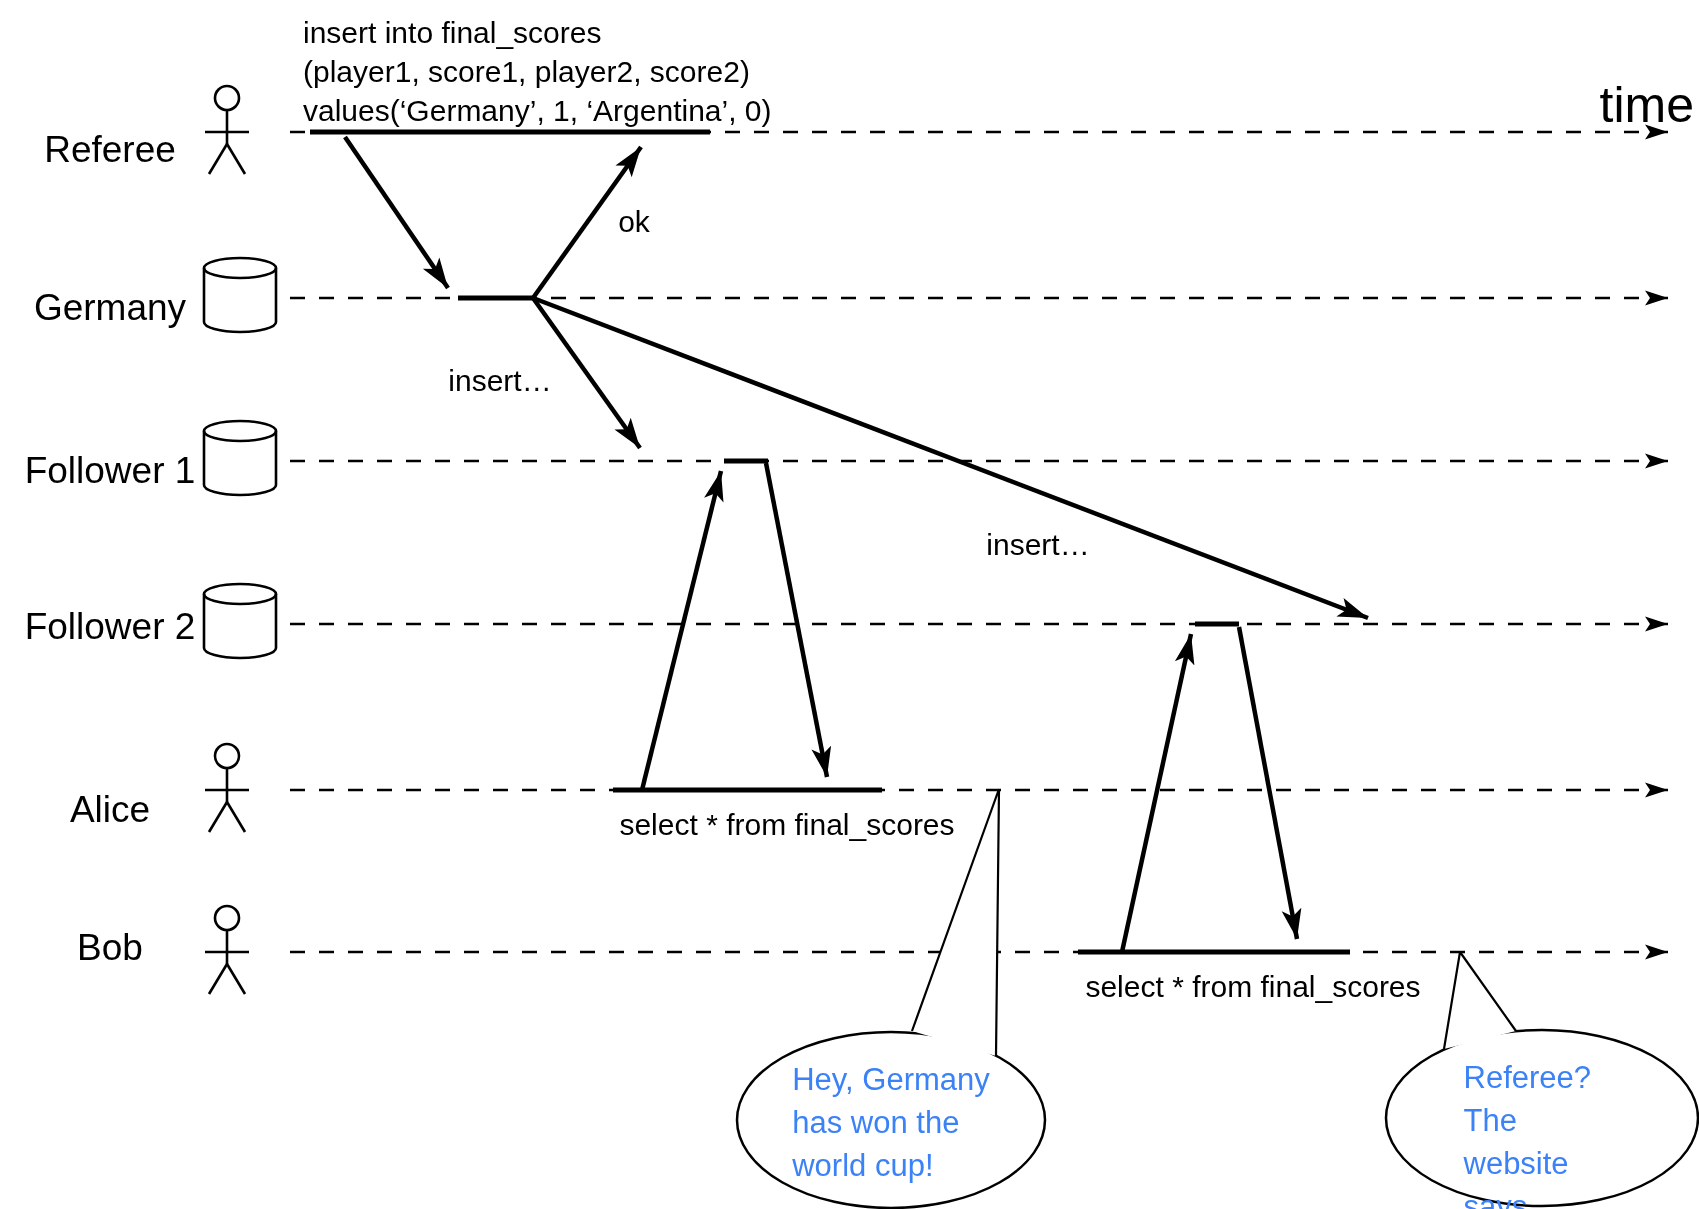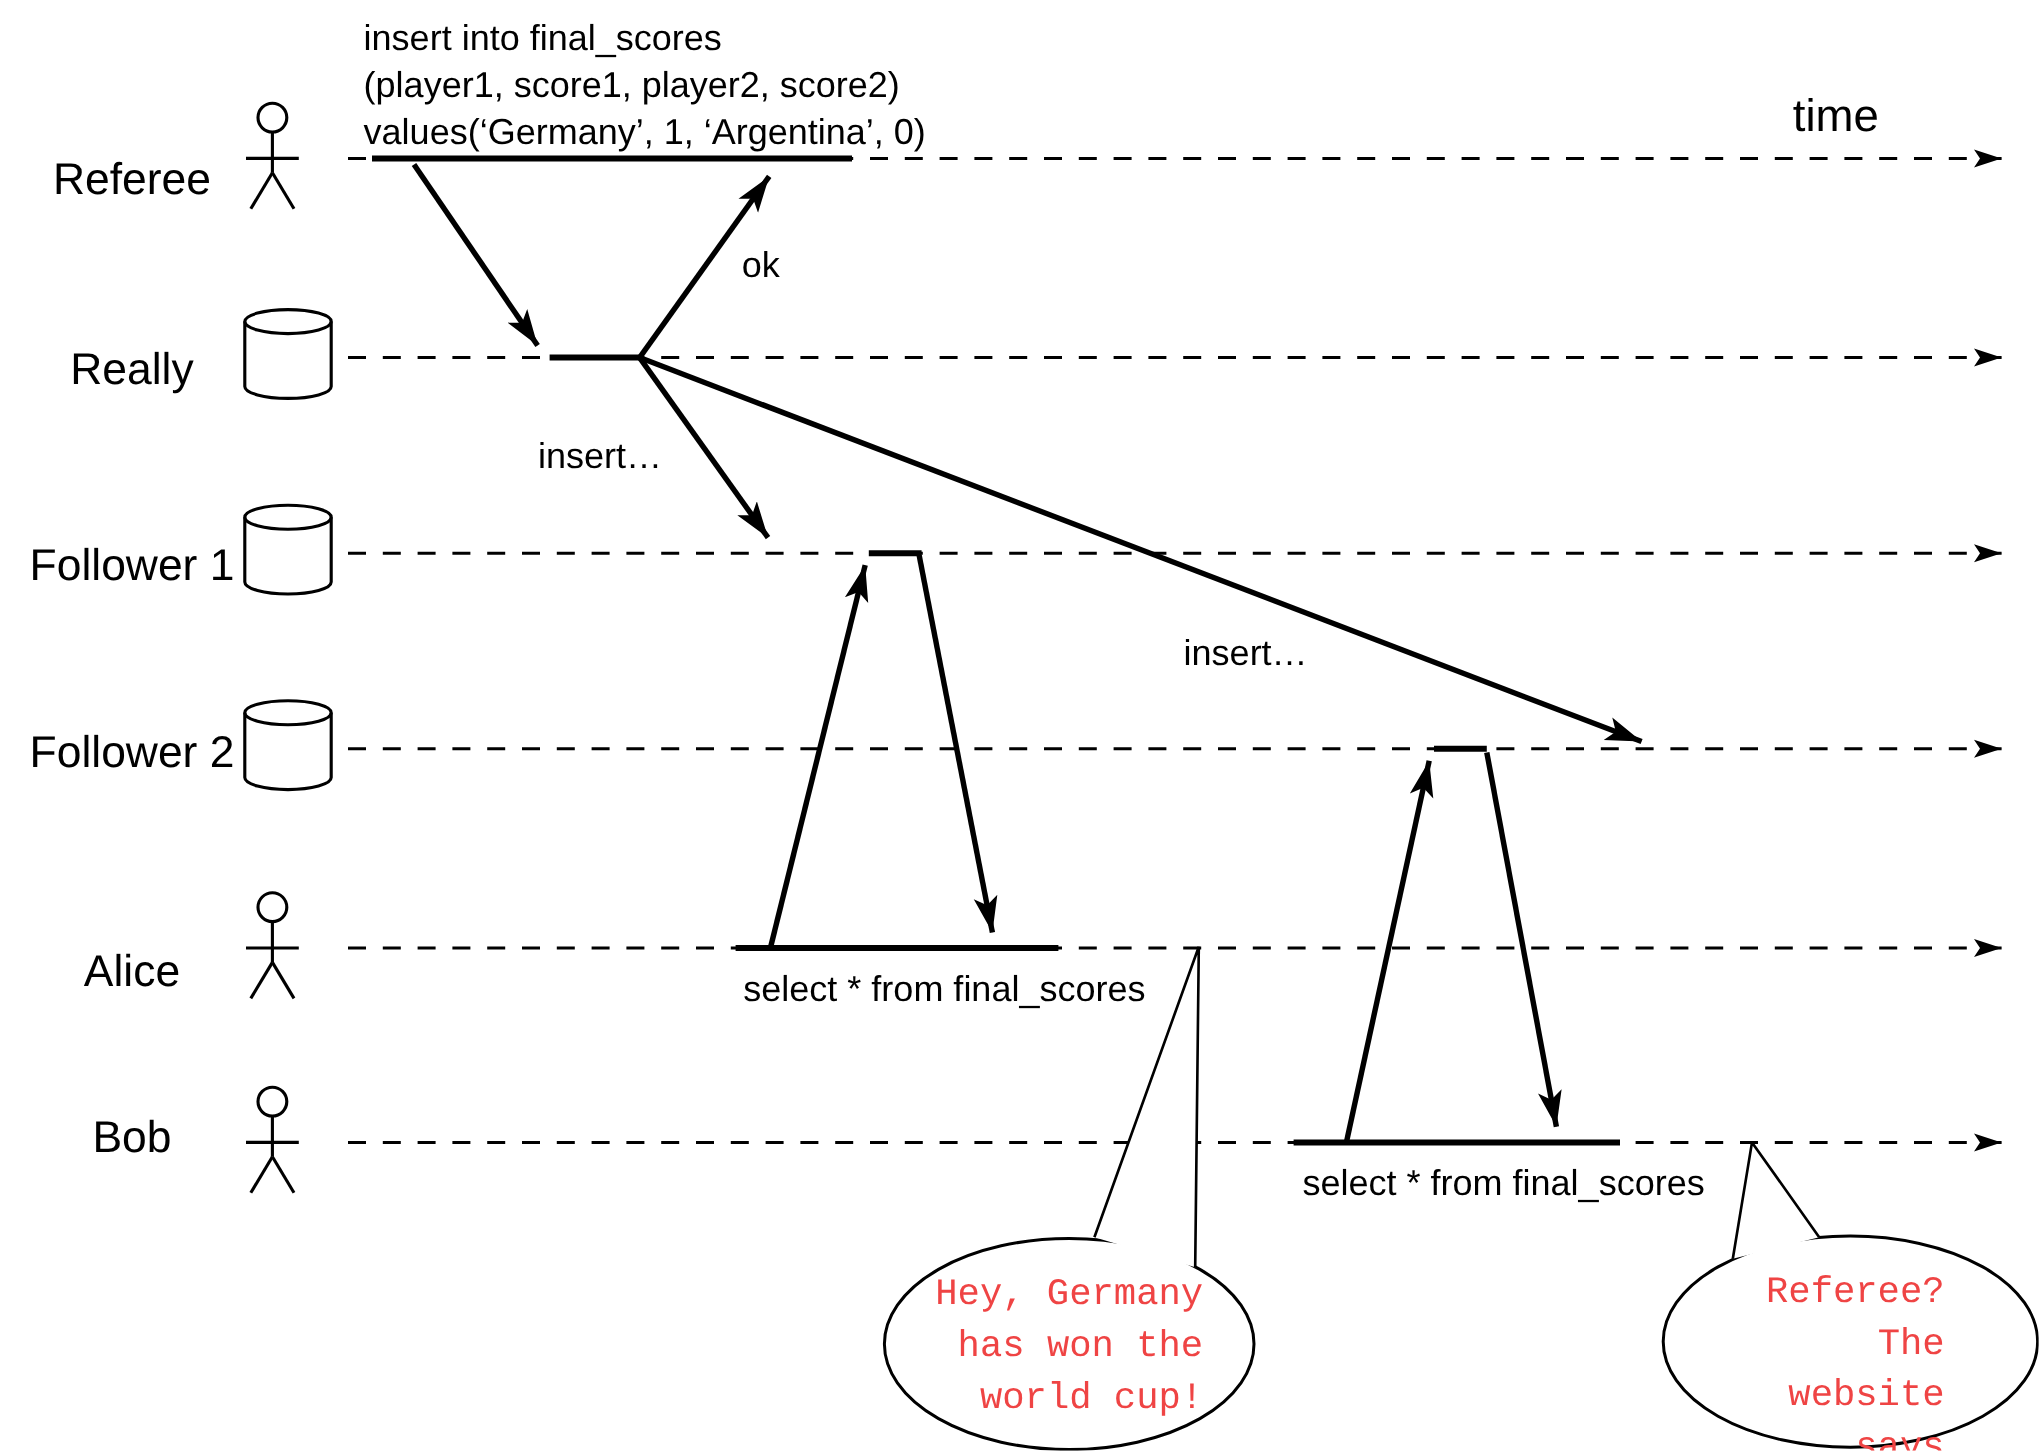--- a/index.html
+++ b/index.html
@@ -13,24 +13,24 @@
   }
   #diagram-svg{position:absolute;left:0;top:0;}
   .txt{position:absolute;white-space:nowrap;color:#000;}
   .actor-label{
     left:0;width:220px;text-align:center;
     font-size:37px;line-height:44px;margin-top:20px;
   }
   .query{font-size:30px;line-height:38px;}
   .centered{transform:translateX(-50%);}
   #sql-block{left:303px;top:2px;font-size:30px;line-height:39px;margin-top:11px;}
-  #time-label{left:1494px;top:76px;width:200px;text-align:left;font-size:38px;}
+  #time-label{left:1494px;top:76px;width:200px;text-align:right;font-size:50px;}
   .bubble-text{
-    position:absolute;text-align:right;transform:translateX(-50%);
-    font-size:31px;line-height:43px;color:#ef4444;font-family:Liberation Mono, monospace;
+    position:absolute;text-align:left;transform:translateX(-50%);
+    font-size:31px;line-height:43px;color:#3b82f6;
   }
 </style>
 </head>
 <body>
 
 <div id="stage">
 
   <svg id="diagram-svg" width="1699" height="1209" viewBox="0 0 1699 1209">
     <defs>
       <marker id="mk-big" markerUnits="userSpaceOnUse" markerWidth="34" markerHeight="24" refX="30" refY="11" orient="auto">
@@ -120,21 +120,21 @@
 
       <ellipse cx="1542" cy="1118" rx="156" ry="88" fill="#fff" stroke="#000" stroke-width="2.5"></ellipse>
       <polygon points="1460,952 1444,1049 1516,1031" fill="#fff" stroke="none"></polygon>
       <path d="M1460,952 L1444,1049 M1460,952 L1516,1031" fill="none" stroke="#000" stroke-width="2.2"></path>
     </g>
   </svg>
 
   <div id="time-label" class="txt">time</div>
 
   <div class="txt actor-label" style="top:108px">Referee</div>
-  <div class="txt actor-label" style="top:266px">Really</div>
+  <div class="txt actor-label" style="top:266px">Germany</div>
   <div class="txt actor-label" style="top:429px">Follower 1</div>
   <div class="txt actor-label" style="top:585px">Follower 2</div>
   <div class="txt actor-label" style="top:768px">Alice</div>
   <div class="txt actor-label" style="top:906px">Bob</div>
 
   <div id="sql-block" class="txt">
     <div>insert into final_scores</div>
     <div>(player1, score1, player2, score2)</div>
     <div>values(‘Germany’, 1, ‘Argentina’, 0)</div>
   </div>

